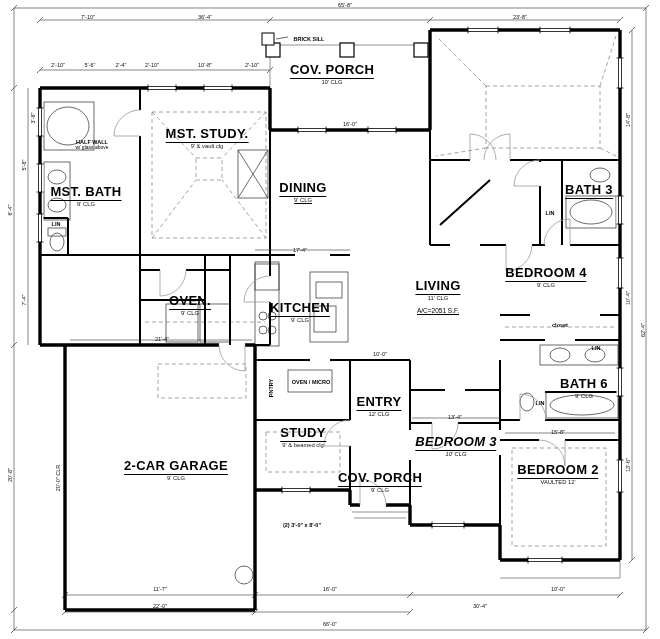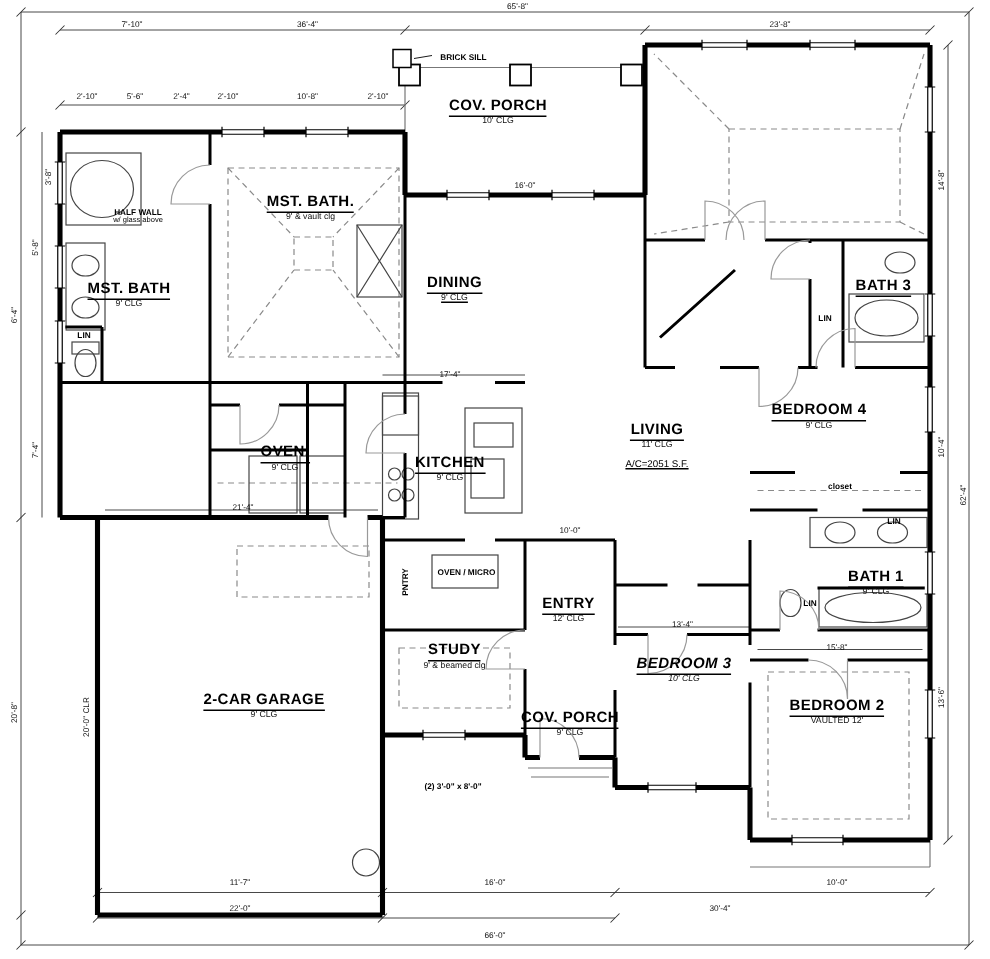--- a/index.html
+++ b/index.html
@@ -1,21 +1,21 @@
 <!DOCTYPE html>
 <html><head>
 <meta charset="utf-8">
 <style>
   html,body{margin:0;padding:0;background:#ffffff;}
   #sheet{position:relative;width:660px;height:639px;background:#ffffff;overflow:hidden;
          font-family:"Liberation Sans", sans-serif;color:#000;}
   #plan-svg{position:absolute;left:0;top:0;}
   #labels{position:absolute;left:0;top:0;width:660px;height:639px;}
   .room{position:absolute;transform:translateX(-50%);text-align:center;white-space:nowrap;line-height:1.15;}
-  .rname{font-size:10px;font-weight:bold;letter-spacing:.3px;border-bottom:1px solid #000;display:inline-block;padding-bottom:0px;}
+  .rname{font-size:13px;font-weight:bold;letter-spacing:.3px;border-bottom:1px solid #000;display:inline-block;padding-bottom:0px;}
   .rsub{font-size:5.8px;color:#111;display:block;}
   .rextra{font-size:6.5px;color:#000;display:block;margin-top:5px;text-decoration:underline;}
   .note{position:absolute;transform:translateX(-50%);text-align:center;white-space:nowrap;
         font-size:5.5px;font-weight:bold;line-height:1.1;}
   .note .nsub{font-weight:normal;font-size:5px;display:block;}
   .note.vert{transform:translate(-50%,-50%) rotate(-90deg);}
   .dim{position:absolute;transform:translateX(-50%);white-space:nowrap;font-size:5.5px;color:#111;}
   .dim.vert{transform:translate(-50%,-50%) rotate(-90deg);}
 </style>
 </head>
@@ -243,29 +243,29 @@
       <path d="M140,136 L114,136 A26,26 0 0 1 140,110"></path>
       <path d="M160,270 L160,296 A26,26 0 0 0 186,270"></path>
       <path d="M470,160 L470,134 A26,26 0 0 1 496,160 M510,160 L510,134 A26,26 0 0 0 484,160"></path>
       <path d="M520,420 L520,394 A26,26 0 0 1 546,420"></path>
       <path d="M540,186 L514,186 A26,26 0 0 1 540,160"></path>
     </g>
   </svg>
 
   <div id="labels">
       <div class="room" style="left: 332px; top: 60px;"><span class="rname">COV. PORCH</span><span class="rsub">10' CLG</span></div>
-      <div class="room" style="left: 207px; top: 124px;"><span class="rname">MST. BATH.</span><span class="rsub">9' &amp; vault clg</span></div>
+      <div class="room" style="left: 207px; top: 124px;"><span class="rname">MST. STUDY.</span><span class="rsub">9' &amp; vault clg</span></div>
       <div class="room" style="left: 303px; top: 178px; text-decoration: underline;"><span class="rname">DINING</span><span class="rsub">9' CLG</span></div>
       <div class="room" style="left: 86px; top: 182px;"><span class="rname">MST. BATH</span><span class="rsub">9' CLG</span></div>
       <div class="room" style="left: 589px; top: 180px;"><span class="rname">BATH 3</span></div>
       <div class="room" style="left: 546px; top: 263px;"><span class="rname">BEDROOM 4</span><span class="rsub">9' CLG</span></div>
       <div class="room" style="left: 438px; top: 276px;"><span class="rname">LIVING</span><span class="rsub">11' CLG</span><span class="rextra">A/C=2051 S.F.</span></div>
       <div class="room" style="left: 300px; top: 298px;"><span class="rname">KITCHEN</span><span class="rsub">9' CLG</span></div>
       <div class="room" style="left: 190px; top: 291px;"><span class="rname">OVEN.</span><span class="rsub">9' CLG</span></div>
-      <div class="room" style="left: 584px; top: 374px;"><span class="rname">BATH 1</span><span class="rsub">9' CLG</span></div>
+      <div class="room" style="left: 584px; top: 374px;"><span class="rname">BATH 6</span><span class="rsub">9' CLG</span></div>
       <div class="room" style="left: 456px; top: 432px; font-style: italic;"><span class="rname">BEDROOM 3</span><span class="rsub">10' CLG</span></div>
       <div class="room" style="left: 558px; top: 460px;"><span class="rname">BEDROOM 2</span><span class="rsub">VAULTED 12'</span></div>
       <div class="room" style="left: 303px; top: 423px;"><span class="rname">STUDY</span><span class="rsub">9' &amp; beamed clg</span></div>
       <div class="room" style="left: 379px; top: 392px;"><span class="rname">ENTRY</span><span class="rsub">12' CLG</span></div>
       <div class="room" style="left: 380px; top: 468px;"><span class="rname">COV. PORCH</span><span class="rsub">9' CLG</span></div>
       <div class="room" style="left: 176px; top: 456px;"><span class="rname">2-CAR GARAGE</span><span class="rsub">9' CLG</span></div>
       <div class="note" style="left: 309px; top: 36px;"><span>BRICK SILL</span></div>
       <div class="note" style="left: 92px; top: 139px;"><span>HALF WALL</span><span class="nsub">w/ glass above</span></div>
       <div class="note" style="left: 56px; top: 221px;"><span>LIN</span></div>
       <div class="note" style="left: 550px; top: 210px;"><span>LIN</span></div>

